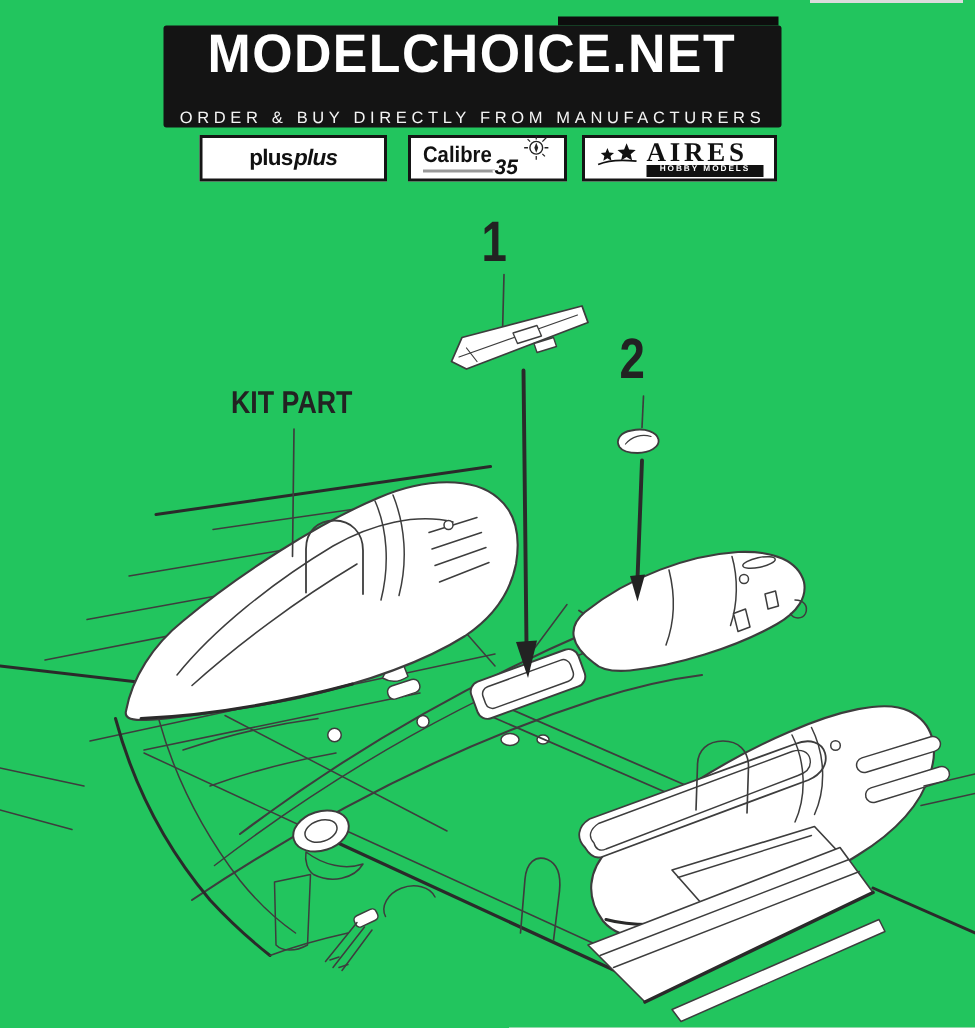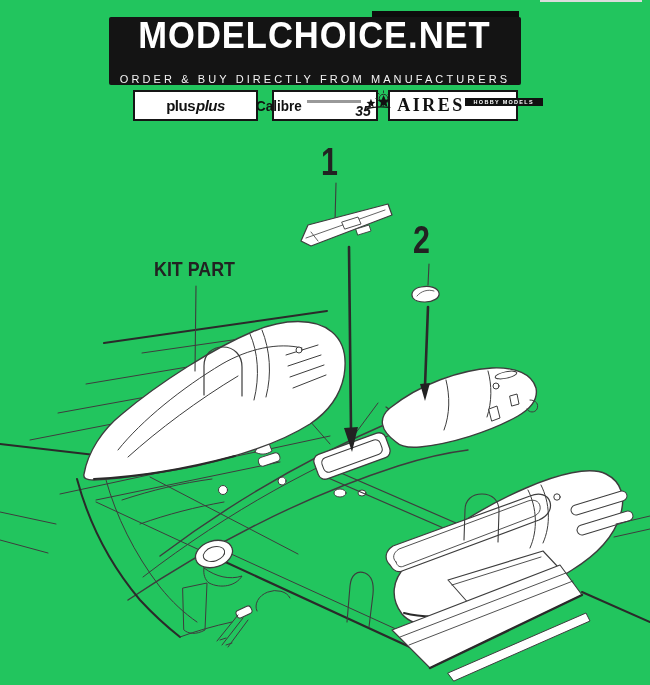--- a/index.html
+++ b/index.html
@@ -28,31 +28,31 @@
   
   .logo-box{
     position:absolute;top:90px;height:31px;box-sizing:border-box;
     border:2.5px solid #151515;background:#fff;color:#111;
     display:flex;align-items:center;justify-content:center;
   }
   .logo-plusmodel{left:133px;width:125px;}
   .logo-plusmodel .pm{font-size:15px;font-weight:700;letter-spacing:-.5px;line-height:1;}
   .logo-plusmodel .pm-it{font-style:italic;margin-left:1px;}
   .logo-calibre{left:272px;width:106px;}
-  .cal-col{display:flex;align-items:flex-start;}
+  .cal-col{display:flex;flex-direction:column;align-items:flex-start;}
   .cal-name{font-size:15px;font-weight:900;line-height:1;transform:scaleX(.9);transform-origin:left;}
   .cal-microtext{width:54px;height:2.5px;background:#999;margin-top:2px;}
   .cal-35{
     position:relative;top:5px;left:-6px;font-size:14px;font-weight:900;font-style:italic;line-height:1;
     text-shadow:-1.5px 0 0 #fff,1.5px 0 0 #fff,0 -1.5px 0 #fff,0 1.5px 0 #fff;
     text-align:center;
   }
   .cal-compass{position:relative;top:-5px;left:-2px;}
   .logo-aires{left:388px;width:130px;gap:4px;}
-  .aires-col{display:flex;flex-direction:row;align-items:flex-start;}
+  .aires-col{display:flex;flex-direction:column;align-items:flex-start;}
   .aires-name{
     font-family:"Liberation Serif", serif;font-size:18px;font-weight:700;
     letter-spacing:2.5px;line-height:.9;
   }
   .aires-bar{
     margin-top:1px;width:78px;height:8px;background:#111;color:#fff;
     display:flex;align-items:center;justify-content:center;
   }
   .aires-tagline{font-size:5.5px;font-weight:700;letter-spacing:1.3px;line-height:1;}
   

